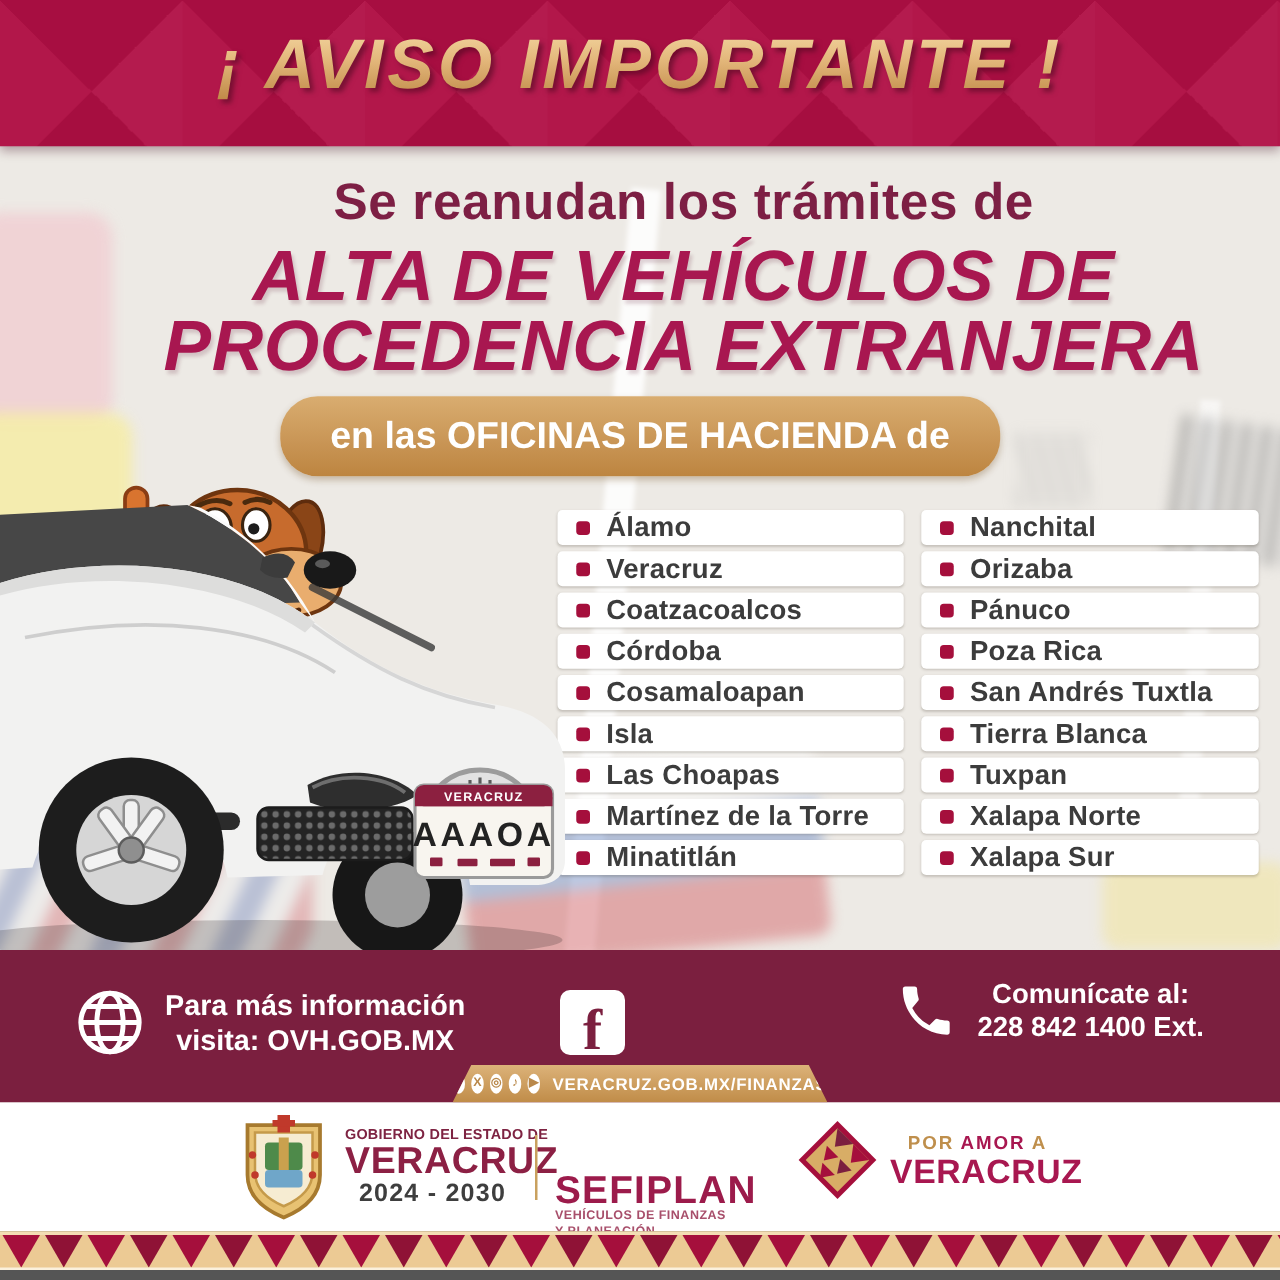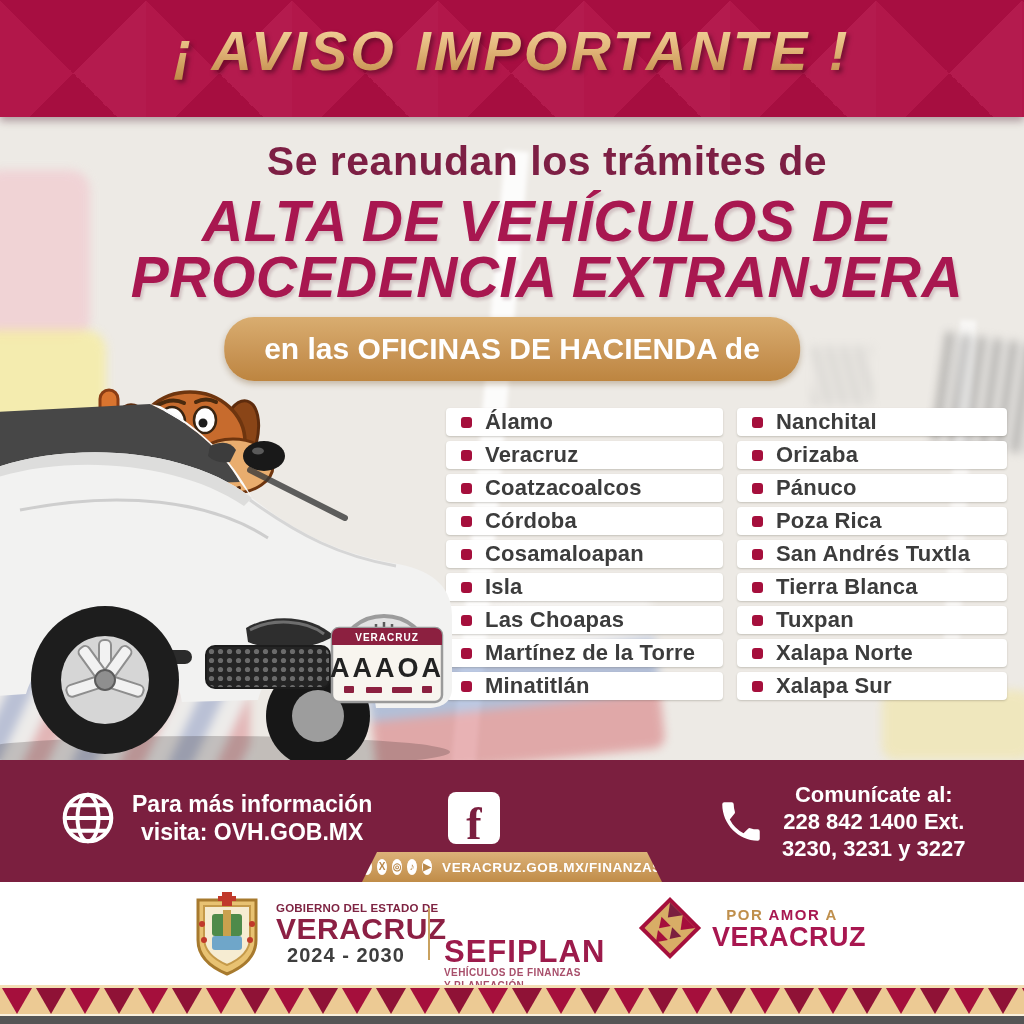--- a/index.html
+++ b/index.html
@@ -351,21 +351,20 @@
       </div>
     </div>
 
     <div class="cgroup cg-tel">
       <svg width="50" height="50" viewBox="0 0 24 24">
         <path fill="#ffffff" d="M6.62 10.79a15.05 15.05 0 0 0 6.59 6.59l2.2-2.2a1 1 0 0 1 1.02-.24c1.12.37 2.33.57 3.57.57a1 1 0 0 1 1 1V20a1 1 0 0 1-1 1C10.85 21 3 13.15 3 3.5a1 1 0 0 1 1-1H7.5a1 1 0 0 1 1 1c0 1.24.2 2.45.57 3.57a1 1 0 0 1-.24 1.02z"></path>
       </svg>
       <div class="ctext ctext-tel">
         <div>Comunícate al:</div>
         <div>228 842 1400 Ext.</div>
-        <div>3230, 3231 y 3227</div>
       </div>
     </div>
   </div>
 
   <div class="ribbon">
     <span class="soc">f</span>
     <span class="soc">X</span>
     <span class="soc">◎</span>
     <span class="soc">♪</span>
     <span class="soc">▶</span>

